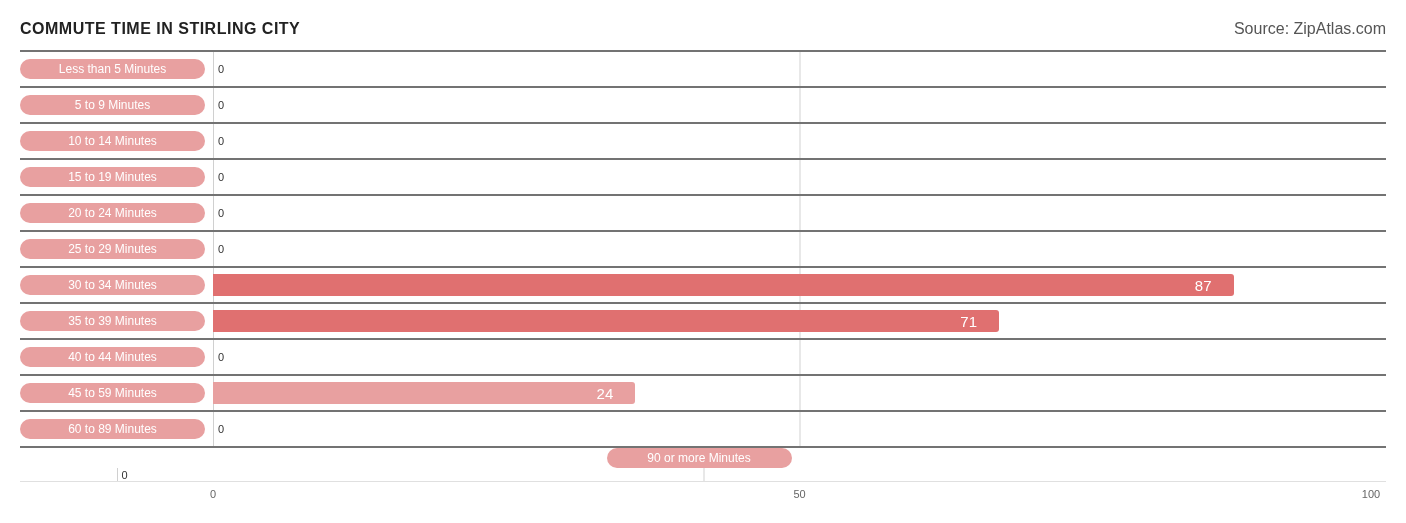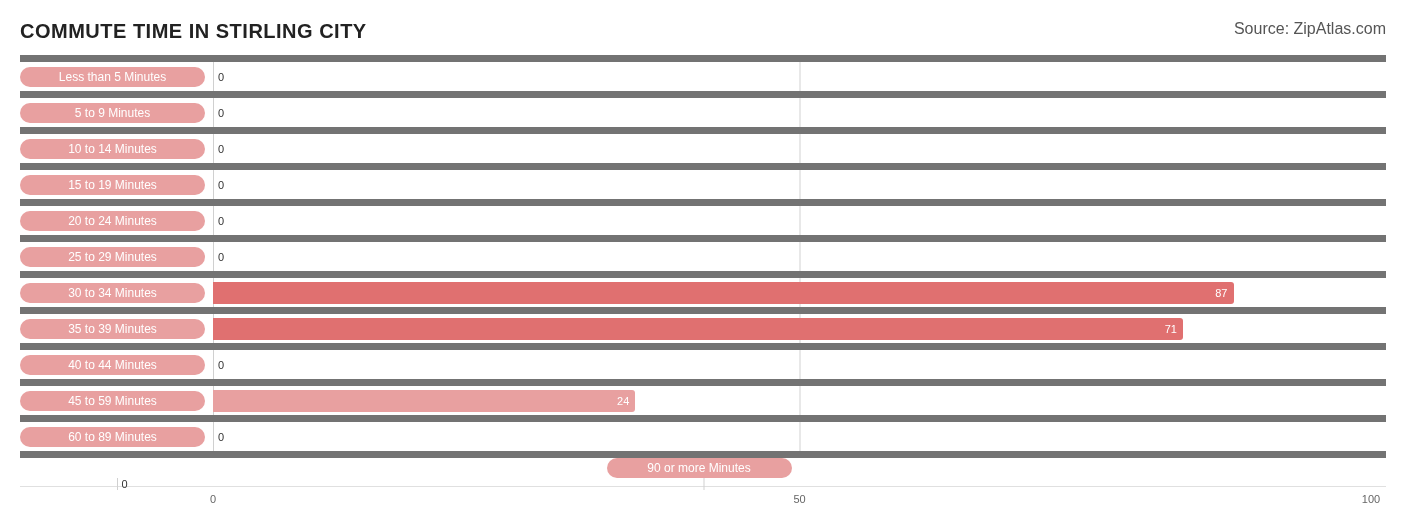--- a/index.html
+++ b/index.html
@@ -15,40 +15,40 @@
       padding: 10px 20px 30px 20px;
       position: relative;
     }
     .chart-header {
       display: flex;
       justify-content: space-between;
       align-items: flex-start;
       margin-bottom: 12px;
     }
     .chart-title {
-      font-size: 20px;
+      font-size: 16px;
       font-weight: bold;
       color: #222;
       letter-spacing: 0.5px;
       text-transform: uppercase;
     }
     .chart-source {
       font-size: 16px;
       color: #555;
     }
     .chart-body {
       display: flex;
       flex-direction: column;
       width: 100%;
     }
     .bar-row {
       display: flex;
       align-items: center;
       height: 36px;
-      border-top: 7px solid #737373;
+      border-top: 2px solid #737373;
       position: relative;
     }
     .bar-row:last-of-type {
       border-bottom: 1px solid #e0e0e0;
       flex-direction: column;
     }
     .row-label {
       width: 185px;
       min-width: 185px;
       font-size: 12px;
@@ -75,24 +75,24 @@
       display: flex;
       align-items: center;
     }
     .bar-value {
       font-size: 11px;
       color: #333;
       margin-left: 5px;
       white-space: nowrap;
     }
     .bar-value-inside {
-      font-size: 11px;
+      font-size: 15px;
       color: #fff;
       position: absolute;
-      right: 6px;
+      right: 22px;
     }
     
     .x-axis {
       display: flex;
       margin-left: 193px;
       margin-top: 6px;
       position: relative;
     }
     .x-tick {
       font-size: 11px;
@@ -153,21 +153,21 @@
         <div class="row-label">30 to 34 Minutes</div>
         <div class="bar-area" style="width: 1173px; background-image: linear-gradient(to right, rgb(208, 208, 208) 1px, transparent 1px); background-size: 586.5px 100%; background-position: 0px 0px, 586.5px 0px;">
           <div class="bar-fill" style="width: 1020.51px; background: rgb(224, 112, 112);">
             <span class="bar-value-inside">87</span>
           </div>
         </div>
       </div>
       <div class="bar-row">
         <div class="row-label">35 to 39 Minutes</div>
         <div class="bar-area" style="width: 1173px; background-image: linear-gradient(to right, rgb(208, 208, 208) 1px, transparent 1px); background-size: 586.5px 100%; background-position: 0px 0px, 586.5px 0px;">
-          <div class="bar-fill" style="width: 970px; background: rgb(224, 112, 112);">
+          <div class="bar-fill" style="width: 786px; background: rgb(224, 112, 112);">
             <span class="bar-value-inside">71</span>
           </div>
         </div>
       </div>
       <div class="bar-row">
         <div class="row-label">40 to 44 Minutes</div>
         <div class="bar-area" style="width: 1173px; background-image: linear-gradient(to right, rgb(208, 208, 208) 1px, transparent 1px); background-size: 586.5px 100%; background-position: 0px 0px, 586.5px 0px;">
           <span class="bar-value">0</span>
         </div>
       </div>

